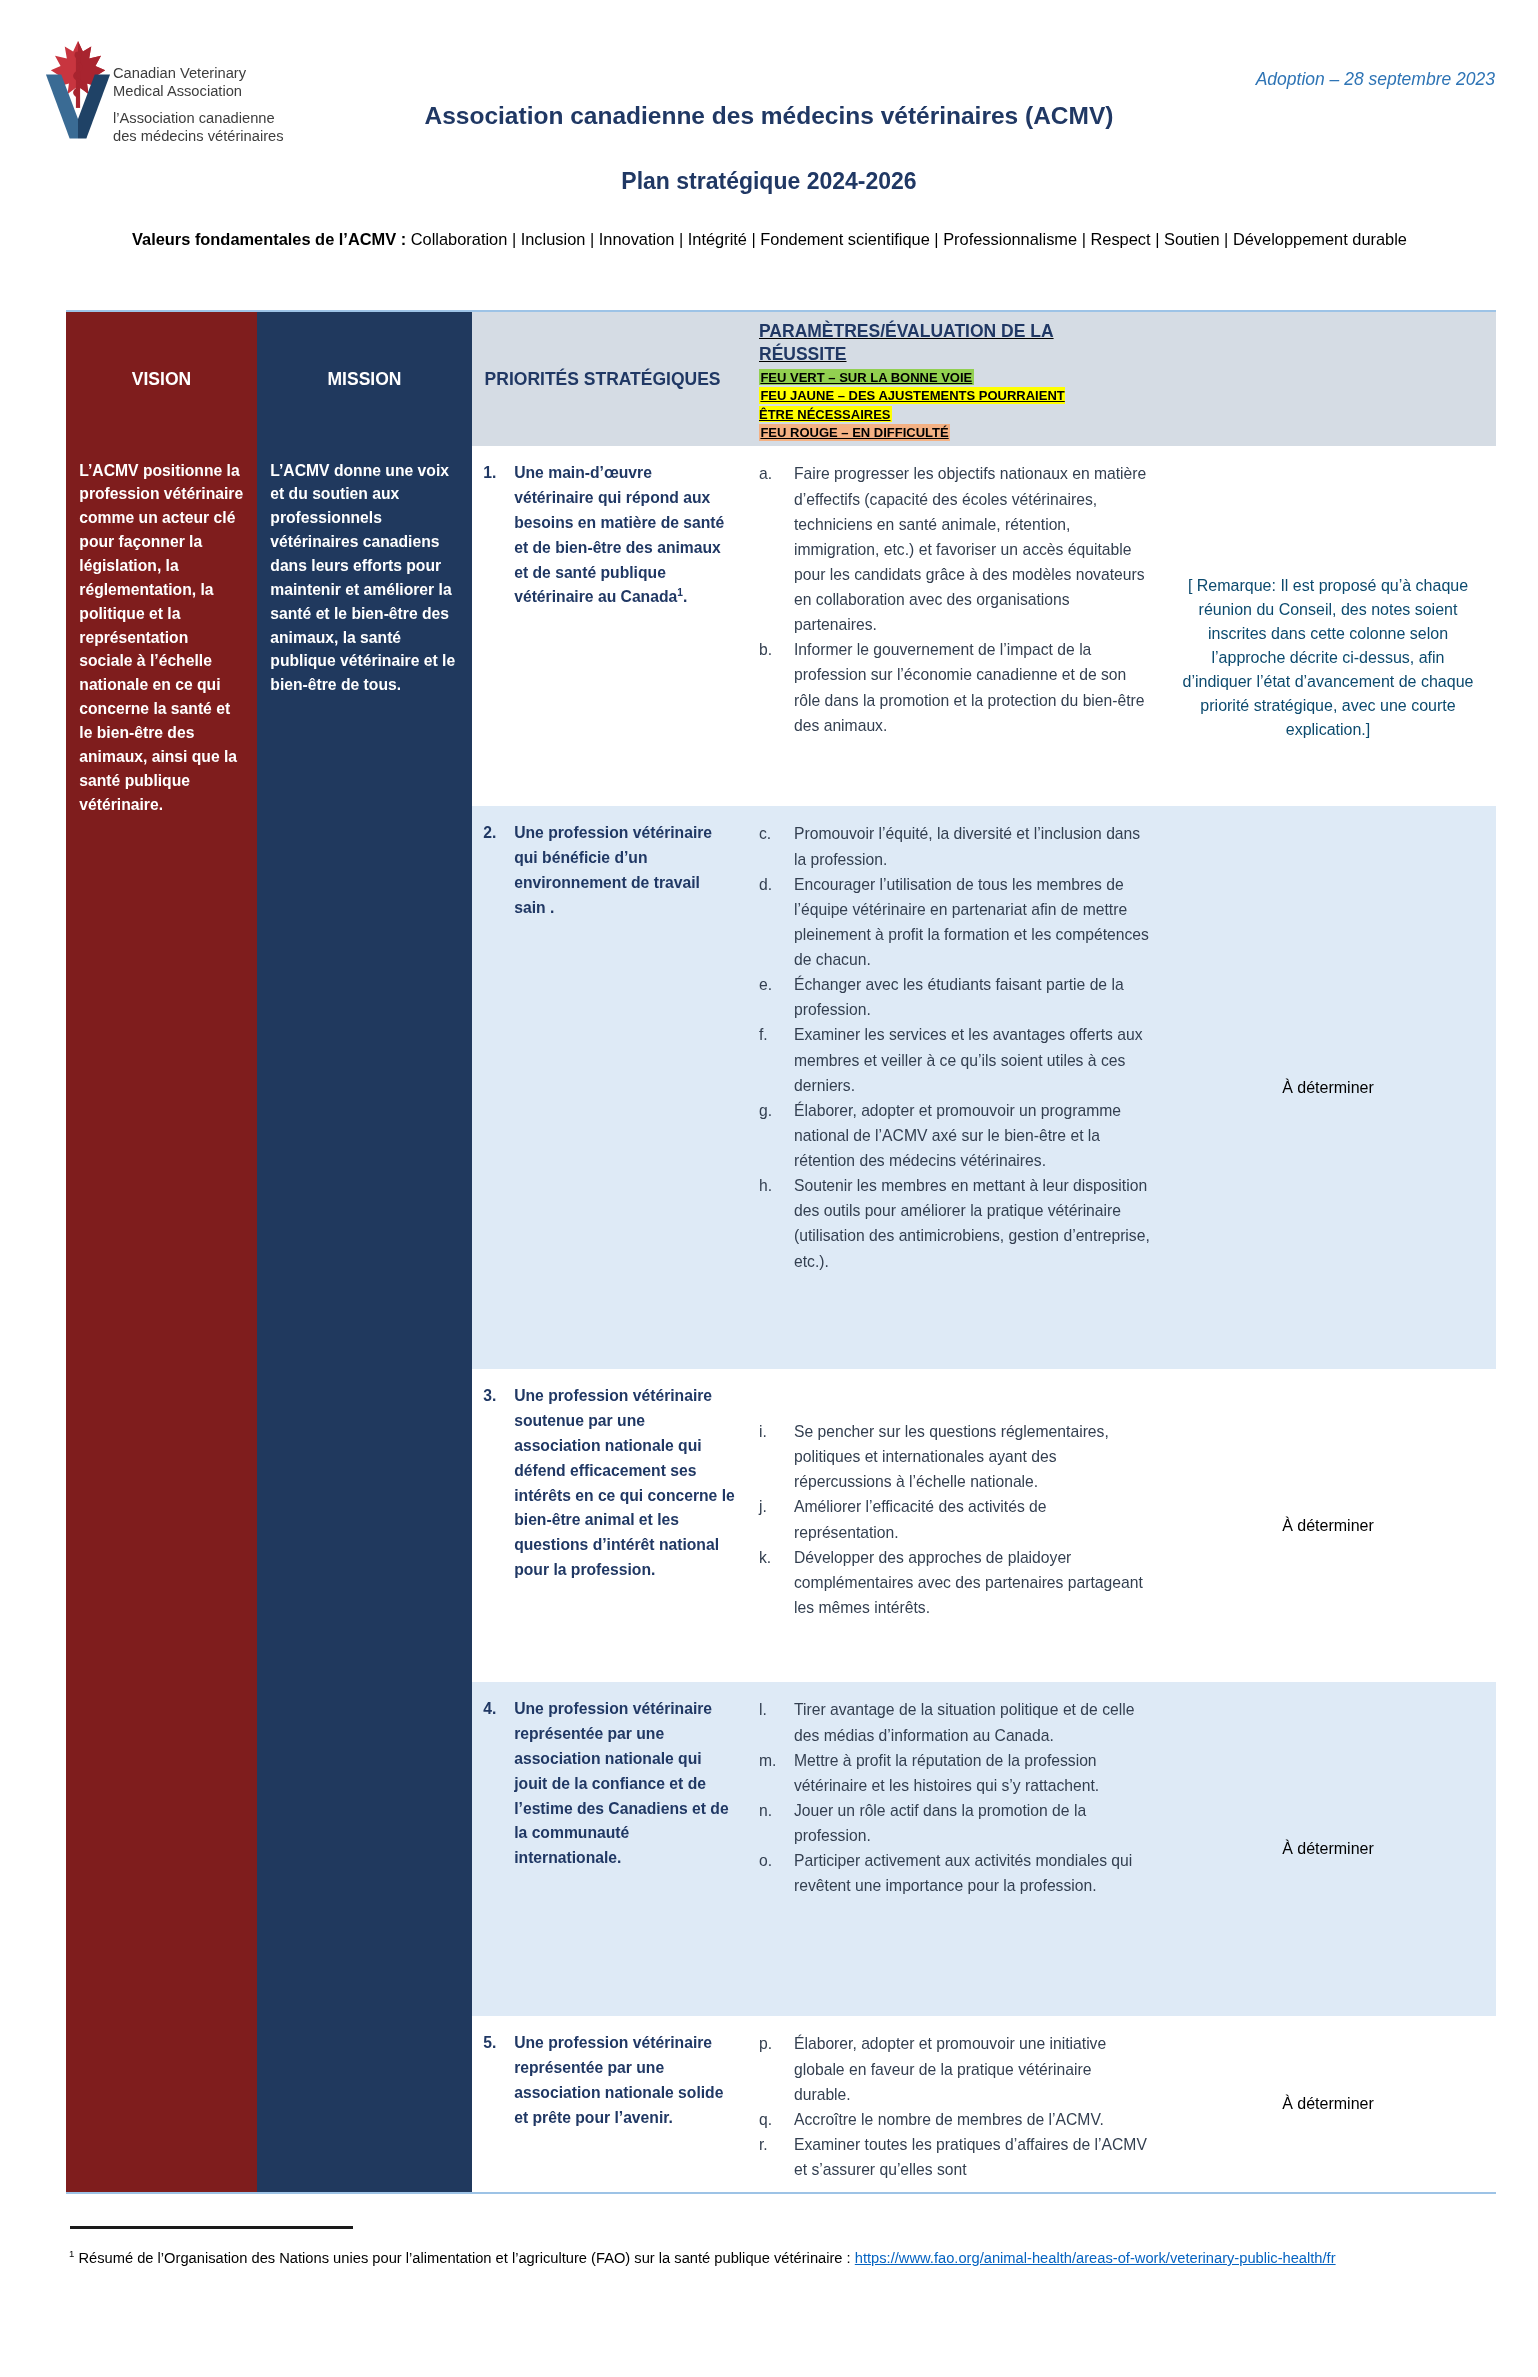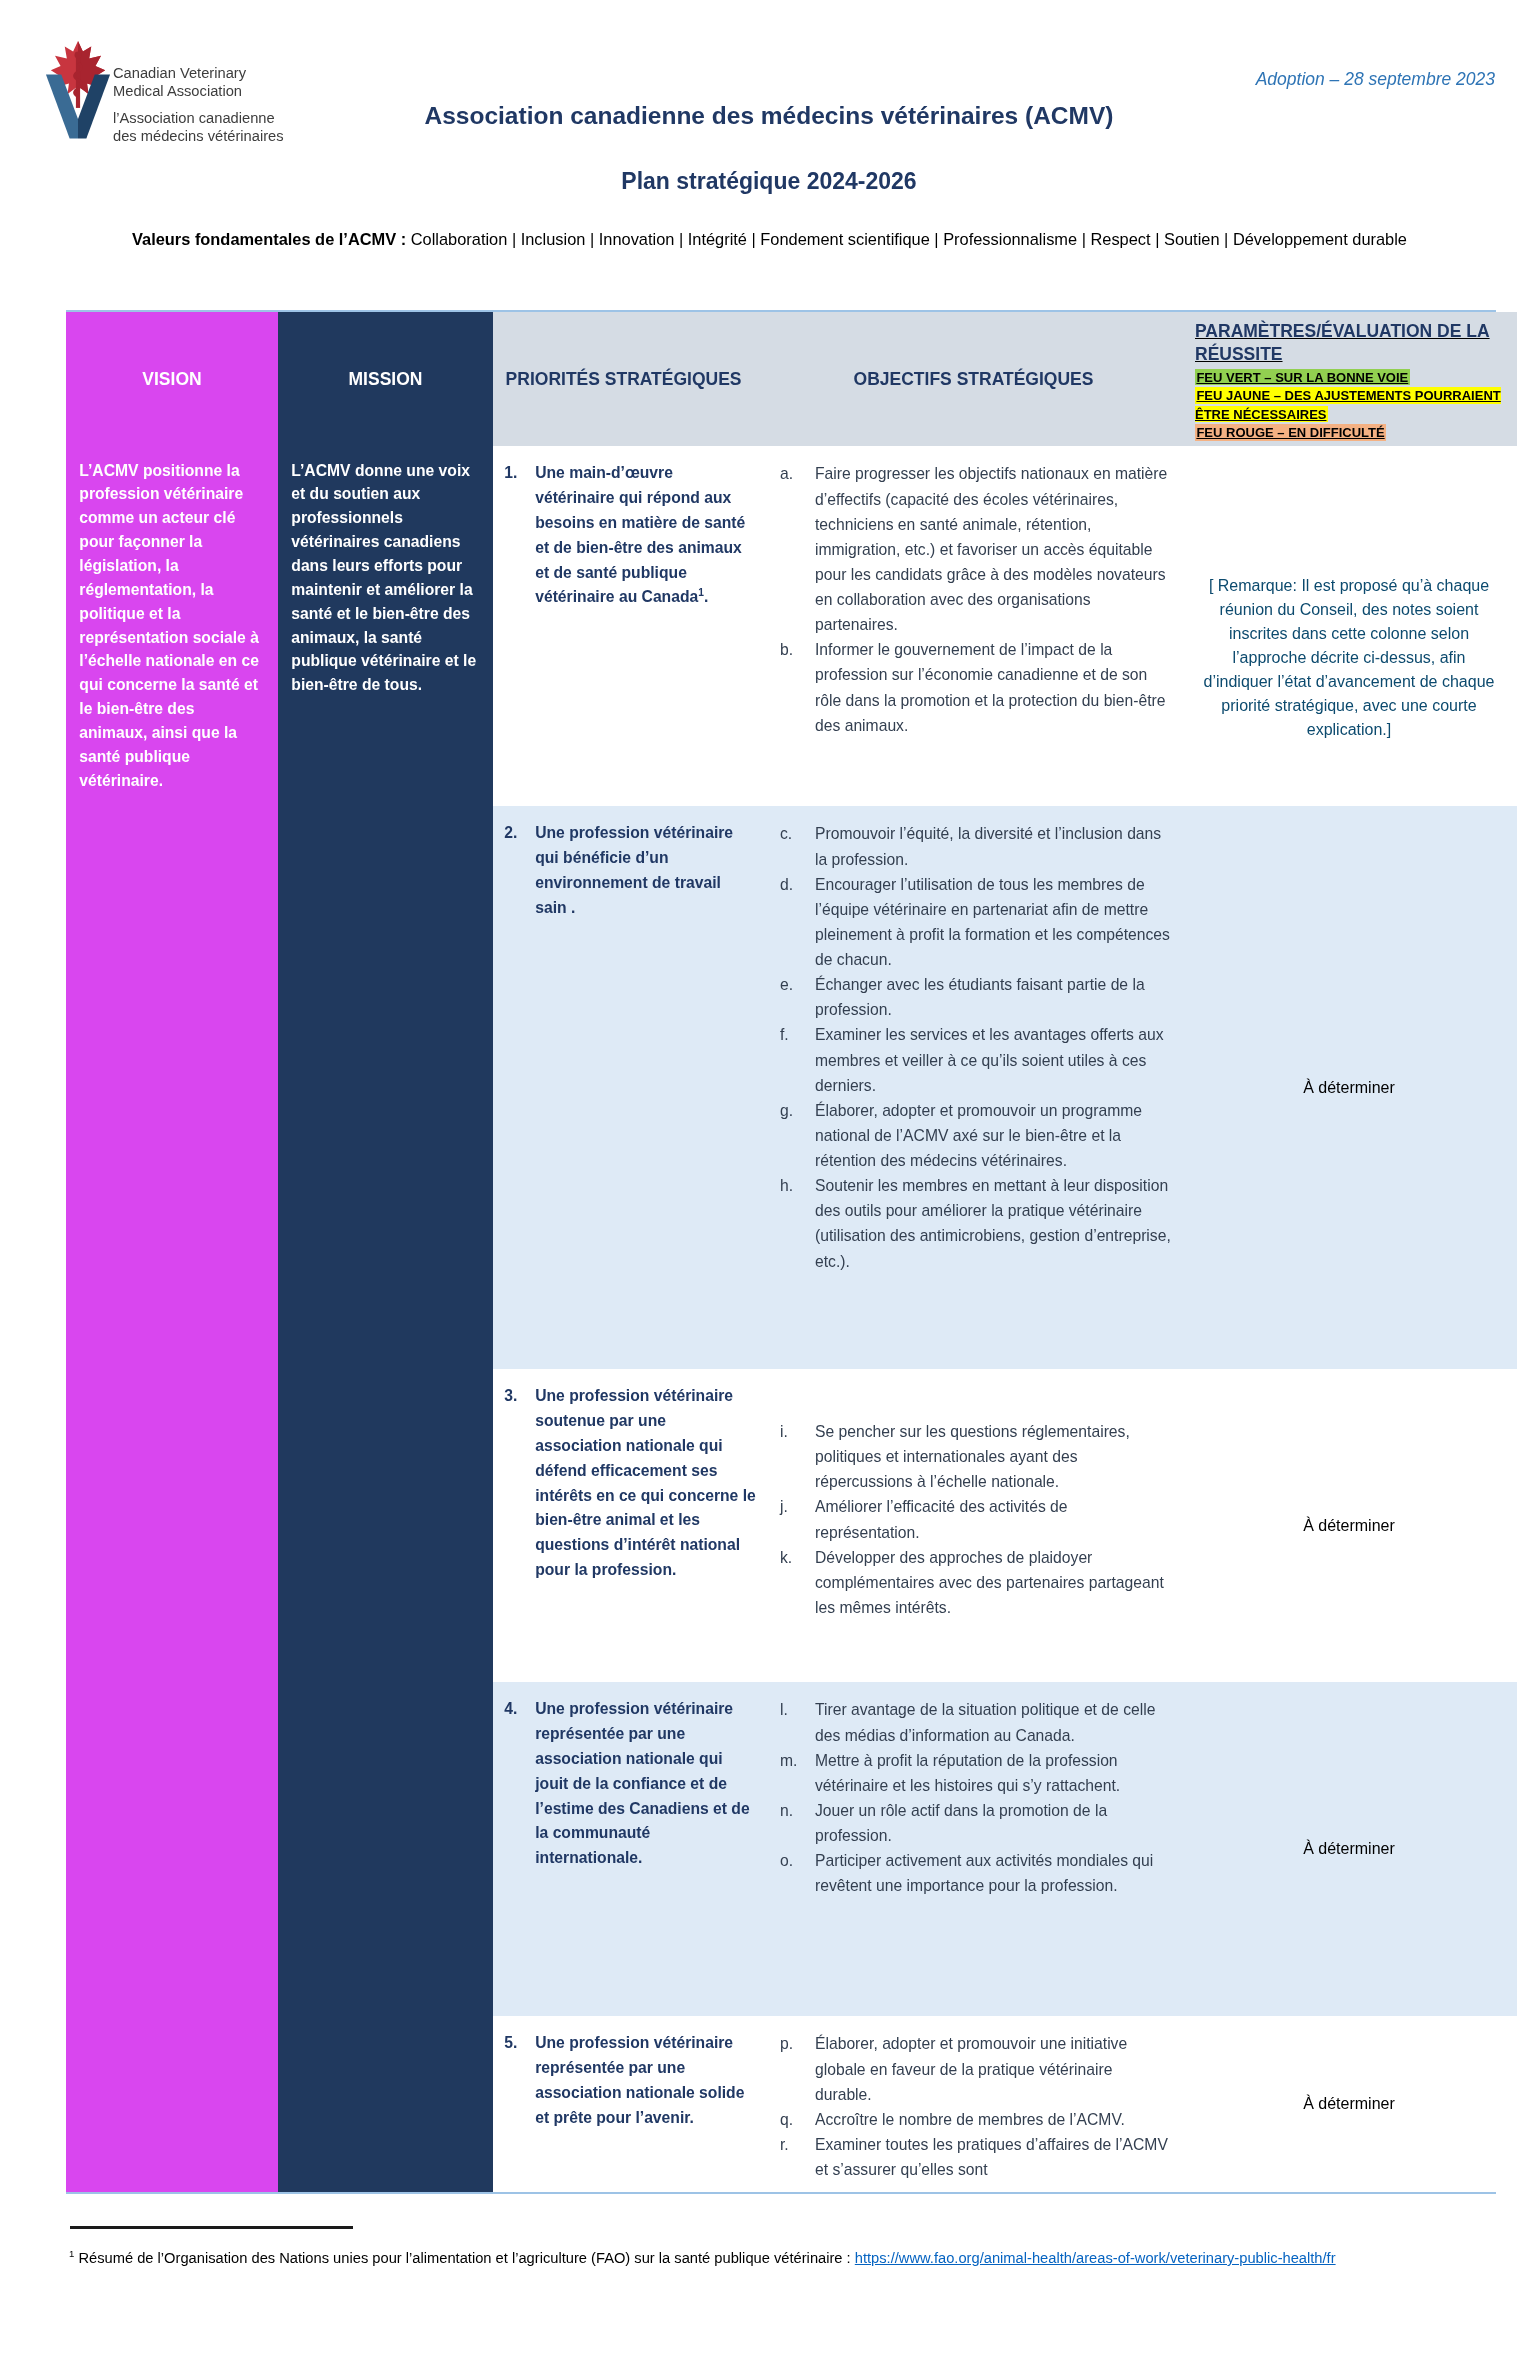--- a/index.html
+++ b/index.html
@@ -16,21 +16,21 @@
   .doc-title{position:absolute;left:0;top:102px;width:100%;text-align:center;
     font-size:24.5px;font-weight:bold;color:#203864;}
   .doc-subtitle{position:absolute;left:0;top:168px;width:100%;text-align:center;
     font-size:23px;font-weight:bold;color:#203864;}
   .values{position:absolute;left:91px;top:228px;width:1357px;text-align:center;
     font-size:16.4px;line-height:1.45;color:#000;}
   .values b{font-weight:bold;}
   
   .vtable{position:absolute;left:66px;top:310px;width:1430px;display:flex;
     border-top:2.8px solid #9DC3E6;border-bottom:2.8px solid #9DC3E6;box-sizing:content-box;}
-  .col-vision{width:212px;flex:none;background:#d946ef;}
+  .col-vision{width:191px;flex:none;background:#7f1d1d;}
   .col-mission{width:215px;flex:none;background:#20395E;}
   .col-head{height:134px;display:flex;align-items:center;justify-content:center;
     color:#fff;font-weight:bold;font-size:17.5px;}
   .col-body{padding:12.6px 12px 0 13.3px;color:#fff;font-weight:bold;font-size:15.7px;line-height:1.52;}
   .col-right{width:1024px;display:flex;flex-direction:column;}
   .right-header{height:134px;flex:none;background:#D5DCE4;display:flex;}
   .h-priorities{width:273px;flex:none;display:flex;align-items:center;padding-left:12.6px;box-sizing:border-box;
     font-size:17.5px;font-weight:bold;color:#203864;}
   .h-objectives{width:415px;flex:none;display:flex;align-items:center;justify-content:center;
     font-size:17.5px;font-weight:bold;color:#203864;}
@@ -110,21 +110,20 @@
 
   <div class="col-mission">
     <div class="col-head">MISSION</div>
     <div class="col-body">L’ACMV donne une voix et du soutien aux professionnels vétérinaires canadiens dans leurs efforts pour maintenir et améliorer la santé et le bien-être des animaux, la santé publique vétérinaire et le bien-être de tous.</div>
   </div>
 
   <div class="col-right">
 
     <div class="right-header">
       <div class="h-priorities">PRIORITÉS STRATÉGIQUES</div>
-      <div class="h-objectives">OBJECTIFS STRATÉGIQUES</div>
       <div class="h-params">
         <div class="h-params-title">PARAMÈTRES/ÉVALUATION DE LA RÉUSSITE</div>
         <div class="legend-line"><span class="hl hl-green">FEU VERT – SUR LA BONNE VOIE</span></div>
         <div class="legend-line"><span class="hl hl-yellow">FEU JAUNE – DES AJUSTEMENTS POURRAIENT ÊTRE NÉCESSAIRES</span></div>
         <div class="legend-line"><span class="hl hl-orange">FEU ROUGE – EN DIFFICULTÉ</span></div>
       </div>
     </div>
 
     <div class="trow row1 bg-white">
       <div class="c-priority">

